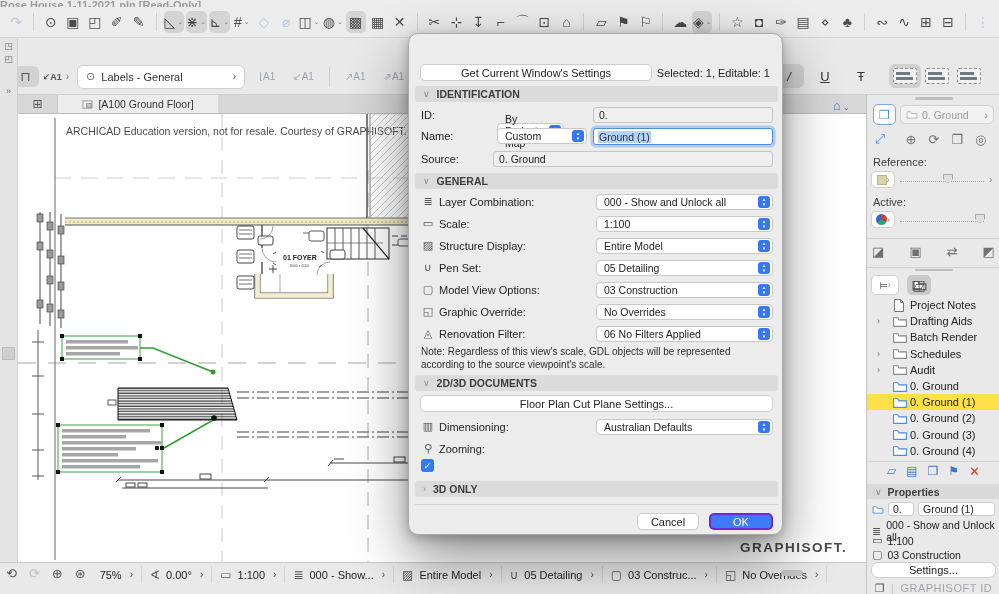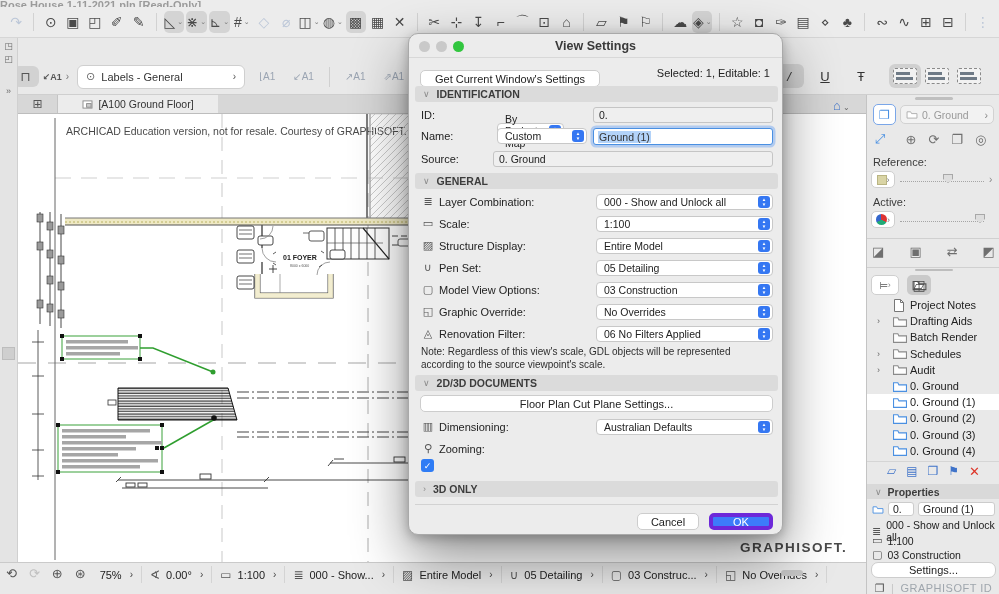--- a/index.html
+++ b/index.html
@@ -48,21 +48,21 @@
 
   
   #canvas{left:18px;top:114px;width:848px;height:448px;background:#fff;overflow:hidden}
 
   
   #dialog{left:408px;top:33px;width:375px;height:502px;background:#ececec;border:1px solid #a9a9a9;border-radius:10px;box-shadow:0 22px 55px rgba(0,0,0,.45),0 3px 12px rgba(0,0,0,.25)}
   #dlgtitle{height:24px;border-bottom:1px solid #d8d8d8;position:relative;display:flex;align-items:center;justify-content:center;font-weight:bold;font-size:12.5px;color:#3a3a3a}
   .tl{position:absolute;top:7px;width:11px;height:11px;border-radius:50%}
   .tl1{left:10px;background:#c9c9c9}.tl2{left:27px;background:#c9c9c9}.tl3{left:44px;background:#32c63f}
   .whitebtn{background:#fff;border:1px solid #cdcdcd;border-radius:5px;display:flex;align-items:center;justify-content:center;font-size:11px;color:#222}
-  #getbtn{position:absolute;left:11px;top:36px;width:180px;height:17px}
+  #getbtn{position:absolute;left:11px;top:30px;width:232px;height:17px}
   #selinfo{position:absolute;right:12px;top:33px;font-size:11px;color:#222}
   .secthead{position:absolute;left:6px;width:363px;height:16px;background:#dbdbdb;border-radius:3px;display:flex;align-items:center;font-weight:bold;font-size:10.5px;color:#3c3c3c;padding-left:8px;gap:7px}
   .secthead .sc{font-weight:normal;color:#8a8a8a;font-size:9px}
   .dlabel{position:absolute;left:12px;font-size:11px;color:#222}
   .dfield{position:absolute;height:16px;background:#efefef;border:1px solid #c5c5c5;border-radius:3px;font-size:10.5px;color:#222;display:flex;align-items:center;padding:0 5px}
   .mselect{position:absolute;height:16px;background:#fff;border:1px solid #c8c8c8;border-radius:4px;display:flex;align-items:center;font-size:10.5px;color:#222;padding:0 2px 0 7px;justify-content:space-between}
   .step{width:12px;height:12px;background:#3577f2;border-radius:3px;display:flex;flex-direction:column;align-items:center;justify-content:center;flex:none;margin-left:4px}
   .step::before,.step::after{content:"▲";font-size:4.5px;line-height:5px;color:#fff;display:block}
   .step::after{content:"▼"}
   #nameinput{position:absolute;left:184px;top:0;width:180px;height:17px;background:#fff;border:1.5px solid #4a90e2;border-radius:3px;box-shadow:0 0 0 2.5px rgba(93,156,245,.4);display:flex;align-items:center;padding:0 4px;font-size:10.5px}
@@ -70,35 +70,35 @@
   .grow{position:absolute;left:0;width:375px;height:16px}
   .grow .gi{position:absolute;left:11px;top:1px;width:16px;color:#555;font-size:11px;text-align:center}
   .grow .gl{position:absolute;left:30px;top:2px;font-size:11px;color:#222}
   .grow .ms{left:187px;top:0;width:177px}
   #note{position:absolute;left:12px;top:311px;width:352px;font-size:10px;color:#2e2e2e;line-height:1.3}
   #cutbtn{position:absolute;left:11px;top:361px;width:353px;height:17px}
   .mcheck{position:absolute;left:12px;top:425px;width:13px;height:13px;background:#2f7cf5;border-radius:3px;color:#fff;font-size:9px;font-weight:bold;display:flex;align-items:center;justify-content:center}
   #checklabel{position:absolute;left:31px;top:426px;font-size:11px;color:#222}
   #dlgdivider{position:absolute;left:6px;top:470px;width:363px;height:1px;background:#d2d2d2}
   #cancelbtn{position:absolute;left:228px;top:479px;width:62px;height:17px;border-radius:5px}
-  #okbtn{position:absolute;left:300px;top:479px;width:64px;height:17px;background:#3d7bfa;border:4px solid #6d28d9;border-radius:5px;color:#fff;display:flex;align-items:center;justify-content:center;font-size:11px}
+  #okbtn{position:absolute;left:300px;top:479px;width:64px;height:17px;background:#3d7bfa;border:2px solid #6d28d9;border-radius:5px;color:#fff;display:flex;align-items:center;justify-content:center;font-size:11px}
 
   
   #sidebar{left:866px;top:95px;width:133px;height:499px;background:#e9e9e9;border-left:1px solid #c4c4c4}
   #sidebar .lbl{position:absolute;left:6px;font-size:11px;color:#3c3c3c}
   .sbtn{position:absolute;background:#fff;border:1px solid #cfcfcf;border-radius:5px;display:flex;align-items:center;justify-content:center;color:#4a90e2;font-size:12px}
   .sdrop{position:absolute;background:#f2f2f2;border:1px solid #d2d2d2;border-radius:5px;display:flex;align-items:center;gap:4px;font-size:10.5px;color:#9a9a9a;padding:0 5px}
   .thumb{position:absolute;width:10px;height:9px;background:#dedede;border:1px solid #a8a8a8;clip-path:polygon(0 0,100% 0,100% 55%,50% 100%,0 55%)}
   .dots{position:absolute;height:1px;border-bottom:1px dotted #a5a5a5}
   .divline{position:absolute;left:0;width:133px;height:1px;background:#d0d0d0}
   .navtab{position:absolute;width:24px;height:20px;border-radius:5px;display:flex;align-items:center;justify-content:center;color:#4c4c4c;font-size:14px}
   .navtab.act{background:#cacaca}
   #tree{position:absolute;left:0;top:202px;width:133px;height:162px;overflow:hidden}
   .trow{height:16.2px;display:flex;align-items:center;font-size:11px;color:#222;position:relative}
-  .trow.sel{background:#ffffff}
+  .trow.sel{background:#fde047}
   .trow .tchev{position:absolute;left:10px;color:#666;font-size:9px}
   .trow svg{position:absolute;left:26px}
   .trow .tlabel{position:absolute;left:43px;white-space:nowrap}
   #treeicons{position:absolute;left:0;top:366px;width:133px;height:19px;border-top:1px solid #d5d5d5;display:flex;align-items:center;justify-content:center;gap:10px;color:#3f73c9;font-size:12px}
   #treeicons .red{color:#dd3528;font-weight:bold;font-size:13px}
   #propshead{position:absolute;left:0;top:389px;width:133px;height:15px;background:#d9d9d9;display:flex;align-items:center;font-weight:bold;font-size:10.5px;color:#3c3c3c;padding-left:8px;gap:6px}
   #propshead .sc{font-weight:normal;color:#8a8a8a;font-size:9px}
   .pfield{position:absolute;background:#fff;border:1px solid #ccc;border-radius:3px;height:14px;font-size:10.5px;display:flex;align-items:center;padding:0 4px;color:#222}
   .prow{position:absolute;left:5px;font-size:10.5px;color:#222;display:flex;align-items:center;gap:5px}
   .prow .gi{color:#555;font-size:11px}
@@ -602,26 +602,20 @@
     </div>
     <div class="sitem">
       <span class="gi">◱</span>
       <span>No Overrides</span>
       <span class="chev">›</span>
     </div>
   </div>
 <div id="scrollpill" class="abs"></div>
 
 <div id="dialog" class="abs">
-  <div id="dlgtitle">
-    <span class="tl tl1"></span>
-    <span class="tl tl2"></span>
-    <span class="tl tl3"></span>
-    <span>View Settings</span>
-  </div>
   <div class="whitebtn" id="getbtn">
       <span>Get Current Window's Settings</span>
     </div>
   <div id="selinfo">Selected: 1, Editable: 1</div>
 
   <div class="secthead" style="top:52px">
       <span class="sc">∨</span>
       <span>IDENTIFICATION</span>
     </div>
 

